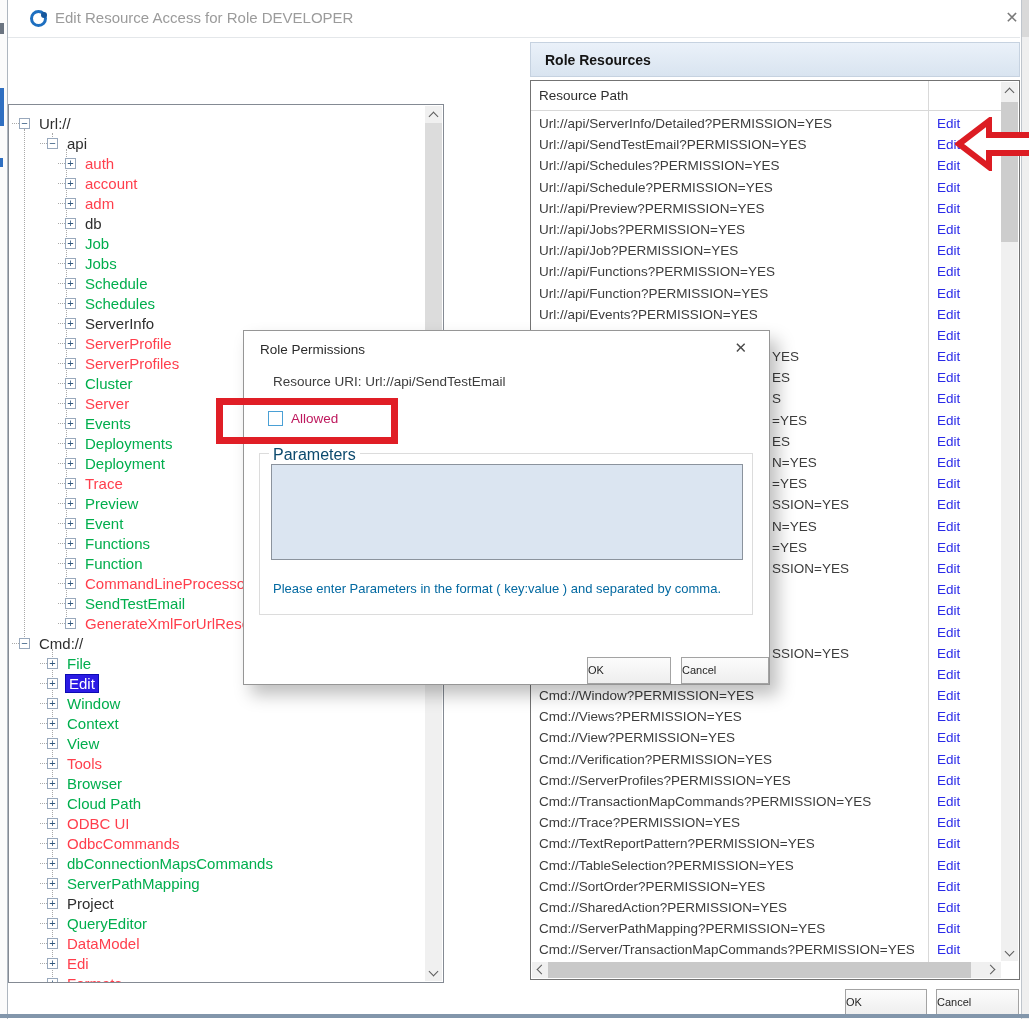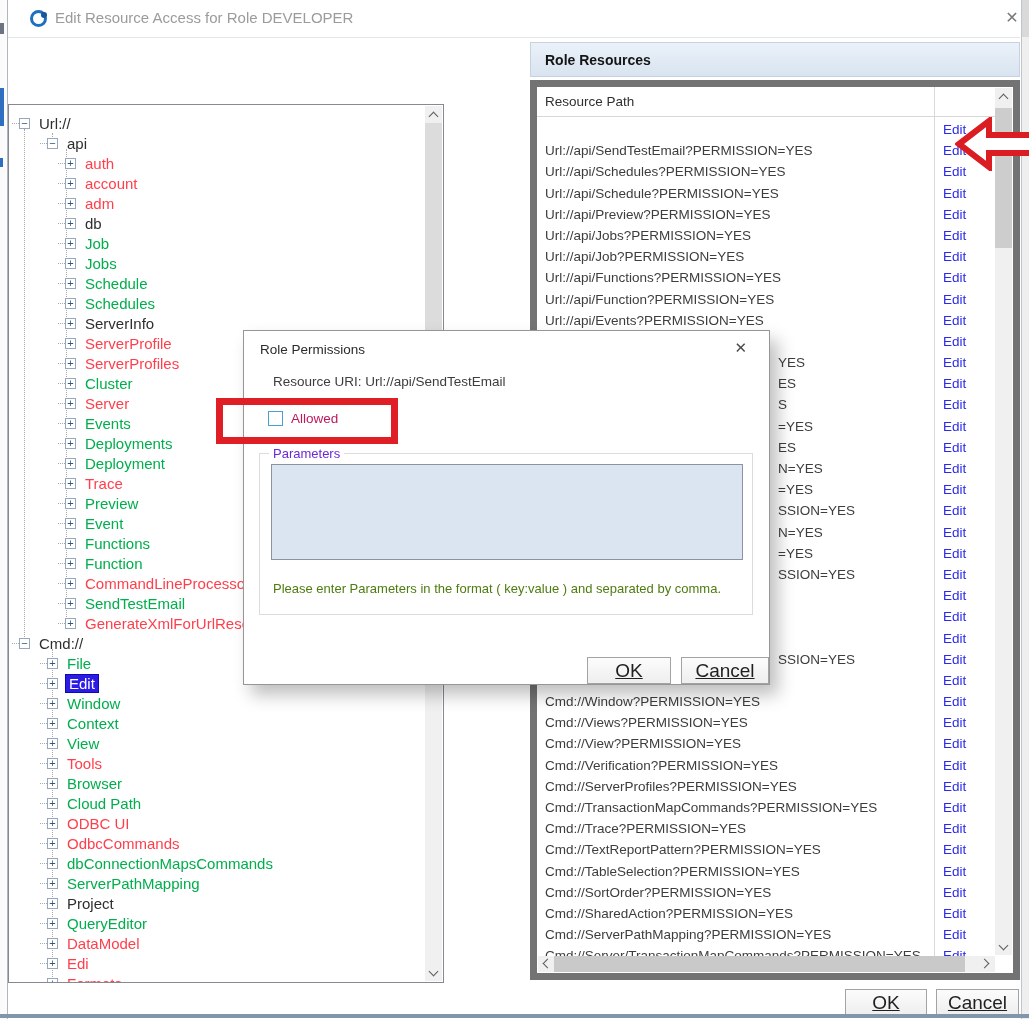--- a/index.html
+++ b/index.html
@@ -43,51 +43,51 @@
   
   .sb-track-v{position:absolute;background:#f0f0f0;}
   .sb-btn{position:absolute;width:17px;height:17px;background:#f0f0f0;}
   .chev{position:absolute;left:5px;top:5px;width:6px;height:6px;border-left:1.6px solid #5c5c5c;border-bottom:1.6px solid #5c5c5c;}
   .chev.up{transform:rotate(135deg);top:7px;} .chev.down{transform:rotate(-45deg);top:4px;}
   .chev.left{transform:rotate(45deg);left:6px;} .chev.right{transform:rotate(-135deg);left:3px;}
   .sb-thumb{position:absolute;background:#cdcdcd;}
   #tree-sb{right:1px;top:1px;bottom:1px;width:17px;}
   #tree-sb .t1{left:0;top:17px;width:17px;height:220px;background:#dcdcdc;}
   
-  .list-box{position:absolute;left:530px;top:80px;width:490px;height:900px;border:7px solid #737373;box-sizing:border-box;background:#fff;overflow:hidden;}
+  .list-box{position:absolute;left:530px;top:80px;width:490px;height:900px;border:1px solid #737373;box-sizing:border-box;background:#fff;overflow:hidden;}
   .rp-colhead{position:absolute;left:8px;top:7px;font-size:13.5px;color:#2f2f2f;}
   .rp-headline{position:absolute;left:0;top:29px;right:17px;border-top:1px solid #d8d8d8;}
   .rp-div{position:absolute;left:397px;top:0;bottom:17px;border-left:1px solid #d9d9d9;}
   .rp-rows{position:absolute;left:0;top:32px;right:18px;}
   .rrow{height:21.2px;position:relative;font-size:13.5px;color:#3d3d3d;white-space:nowrap;}
   .rrow .p{position:absolute;left:8px;top:3px;}
   .rrow.cov .p{left:241px;}
   .rrow .e{position:absolute;left:406px;top:3px;color:#2a2ae8;cursor:pointer;}
   #rv-sb{right:1px;top:1px;bottom:18px;width:17px;}
   #rv-sb .t1{left:0;top:20px;width:17px;height:140px;}
   #rh-sb{position:absolute;left:1px;right:18px;bottom:1px;height:16px;background:#f0f0f0;}
   #rh-sb .t1{left:16px;top:0;right:30px;height:16px;background:#c9c9c9;}
   #rh-sb .sb-btn{height:16px;} #rh-sb .chev{top:4px;}
   
   .btn{position:absolute;background:linear-gradient(#fcfcfc,#eeeeee);border:1px solid #a3a3a3;box-sizing:border-box;
-       font-size:19px;color:#1f1f1f;text-align:center;line-height:25px;text-decoration:underline;}
+       font-size:11px;color:#1f1f1f;text-align:left;line-height:25px;}
   #main-ok{left:845px;top:989px;width:82px;height:27px;}
   #main-cancel{left:936px;top:989px;width:83px;height:27px;}
   
   .modal{position:absolute;left:243px;top:330px;width:527px;height:355px;background:#fff;border:1px solid #969696;
          box-shadow:8px 10px 16px rgba(0,0,0,.25);z-index:10;box-sizing:border-box;}
   .m-title{position:absolute;left:16px;top:11px;font-size:13.5px;color:#2b2b2b;}
   .m-close{position:absolute;right:22px;top:8px;font-size:15px;color:#4a4a4a;}
   .m-uri{position:absolute;left:29px;top:43px;font-size:13.5px;color:#3d3d3d;}
   .m-check{position:absolute;left:24px;top:80px;width:15px;height:15px;border:1.5px solid #4aa0d5;background:#fff;box-sizing:border-box;}
   .m-check-label{position:absolute;left:47px;top:80px;font-size:13.5px;color:#be185d;}
   .m-group{position:absolute;left:15px;top:122px;width:492px;height:160px;border:1px solid #dcdcdc;}
-  .m-group-label{position:absolute;left:9px;top:-8px;background:#fff;padding:0 4px;font-size:13px;color:#6d28d9;}
+  .m-group-label{position:absolute;left:9px;top:-8px;background:#fff;padding:0 4px;font-size:16px;color:#0c4a6e;}
   .m-textarea{position:absolute;left:11px;top:10px;right:9px;height:94px;background:#dbe5f1;border:1px solid #8b939d;}
-  .m-helper{position:absolute;left:13px;top:127px;font-size:13px;color:#4d7c0f;white-space:nowrap;}
+  .m-helper{position:absolute;left:13px;top:127px;font-size:13px;color:#0369a1;white-space:nowrap;}
   #m-ok{left:343px;top:326px;width:84px;height:27px;}
   #m-cancel{left:437px;top:326px;width:88px;height:27px;}
   
   .anno-rect{position:absolute;left:216px;top:398px;width:182px;height:46px;border:7px solid #e01e26;box-sizing:border-box;z-index:20;}
   .anno-arrow{position:absolute;left:955px;top:117px;z-index:20;}
 </style>
 </head>
 <body>
 
 <div class="stage">
@@ -302,20 +302,21 @@
 
   <div class="panel-head" id="rp-head">
     <div class="t">Role Resources</div>
   </div>
   <div class="list-box">
     <div class="rp-colhead">Resource Path</div>
     <div class="rp-headline"></div>
     <div class="rp-div"></div>
     <div class="rp-rows">
         <div class="rrow">
+    <span class="p">Url://api/ServerInfo/Detailed?PERMISSION=YES</span>
     <span class="e">Edit</span>
   </div>
         <div class="rrow">
     <span class="p">Url://api/SendTestEmail?PERMISSION=YES</span>
     <span class="e">Edit</span>
   </div>
         <div class="rrow">
     <span class="p">Url://api/Schedules?PERMISSION=YES</span>
     <span class="e">Edit</span>
   </div>

